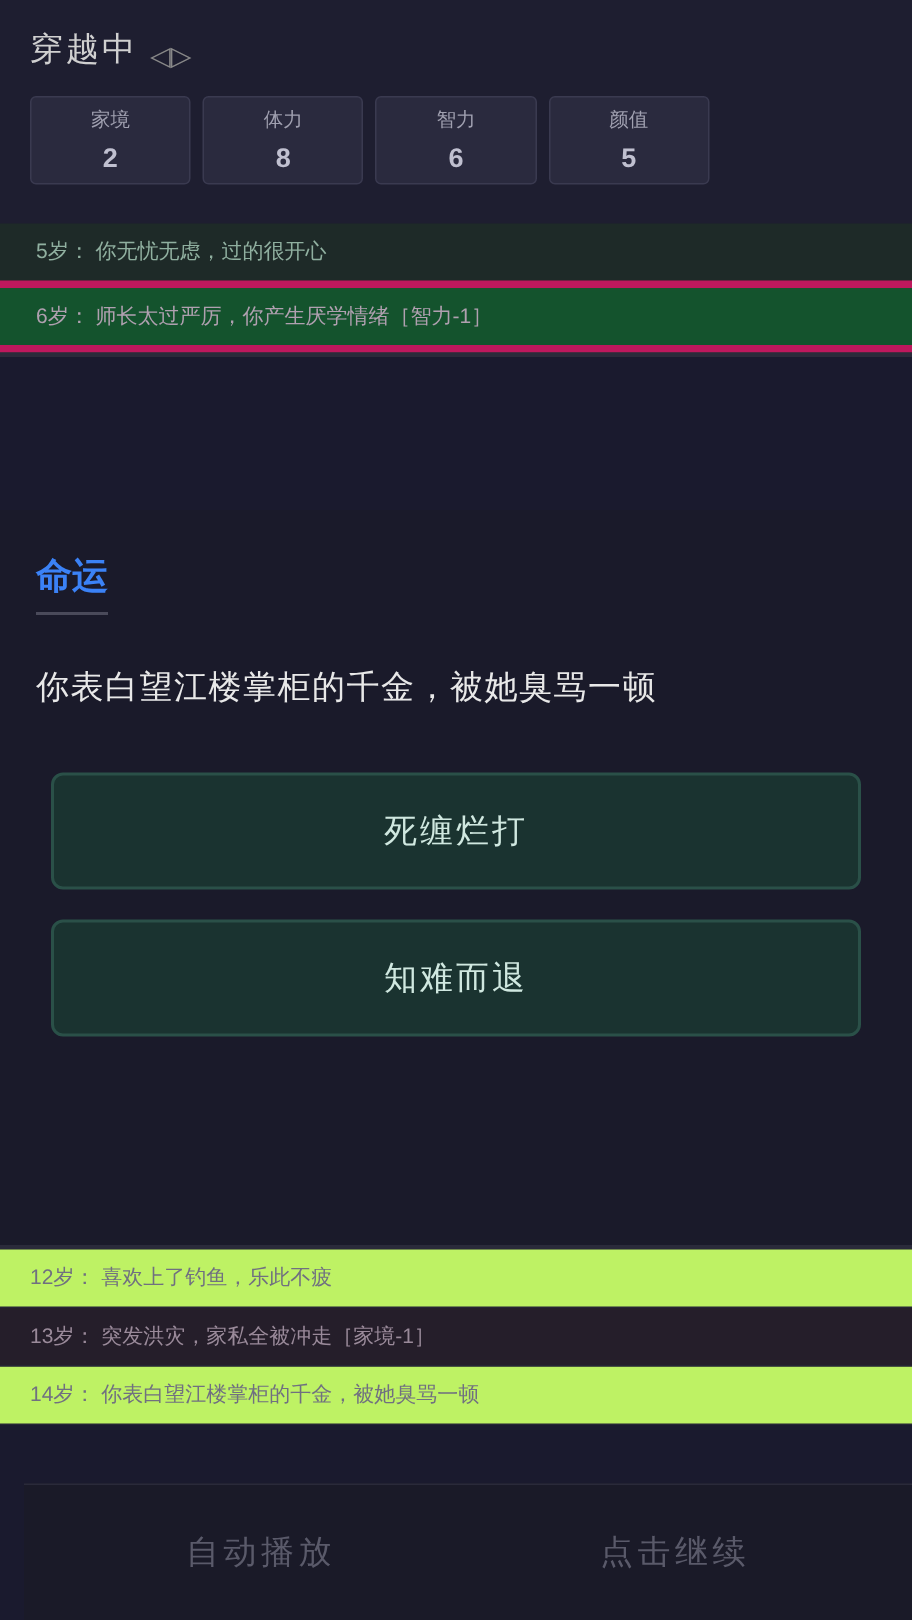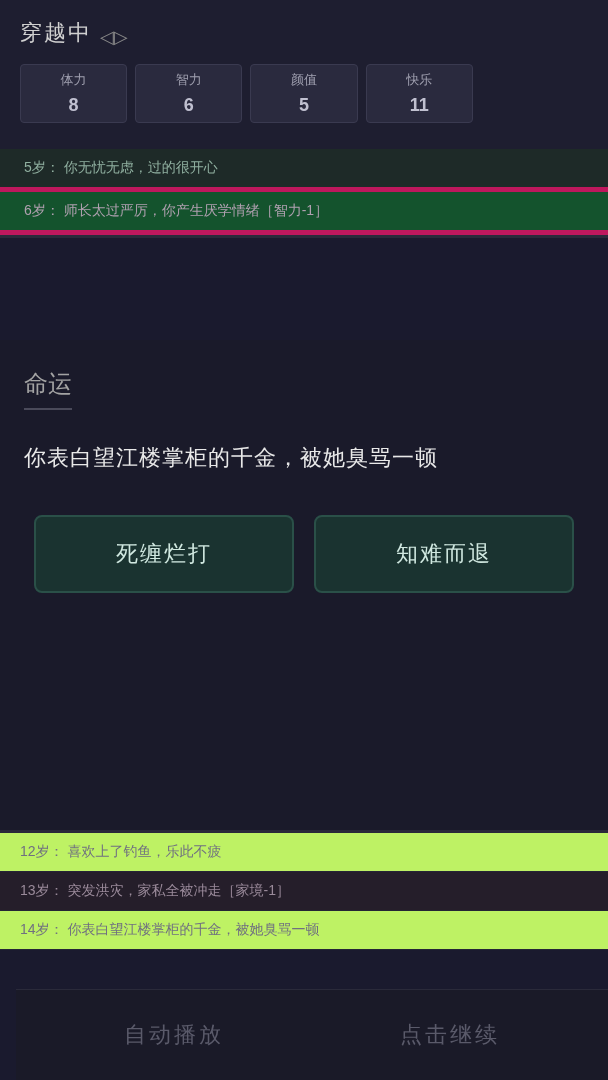--- a/index.html
+++ b/index.html
@@ -88,38 +88,39 @@
 
     
     .fate-section {
       background: #1a1a2a;
       padding: 28px 24px 0 24px;
       position: relative;
     }
 
     .fate-title {
       font-size: 24px;
-      color: #a3a3a3;
+      color: #3b82f6;
       border-bottom: 2px solid #4a4a5a;
       padding-bottom: 8px;
       margin-bottom: 30px;
       display: inline-block;
+      font-weight: bold;
     }
 
     .fate-description {
       font-size: 22px;
       color: #e8e8e8;
       line-height: 1.6;
       margin-bottom: 40px;
       letter-spacing: 1px;
     }
 
     .choice-buttons {
       display: grid;
-      grid-template-columns: 1fr 1fr;
+      grid-template-columns: 1fr;
       gap: 20px;
       margin-bottom: 0;
       padding: 0 10px;
     }
 
     .choice-btn {
       background: #1a3330;
       border: 2px solid #2a5048;
       border-radius: 8px;
       padding: 22px 16px;
@@ -201,40 +202,40 @@
 <body>
 
 <div class="top-section">
   <div class="title-row">
     <span class="title-text">穿越中</span>
     <span class="title-icon">◁▷</span>
   </div>
 
   <div class="stats-grid">
 
+    <div class="stat-box">
+      <div class="stat-label">家境</div>
+      <div class="stat-value">2</div>
+    </div>
 
     <div class="stat-box">
       <div class="stat-label">体力</div>
       <div class="stat-value">8</div>
     </div>
 
     <div class="stat-box">
       <div class="stat-label">智力</div>
       <div class="stat-value">6</div>
     </div>
 
     <div class="stat-box">
       <div class="stat-label">颜值</div>
       <div class="stat-value">5</div>
     </div>
 
-    <div class="stat-box">
-      <div class="stat-label">快乐</div>
-      <div class="stat-value">11</div>
-    </div>
   </div>
 </div>
 
 <div class="event-log">
   <div class="event-item highlight-green">
     <span>5岁：</span>
     <span>你无忧无虑，过的很开心</span>
   </div>
   <div class="event-item highlighted">
     <span>6岁：</span>

